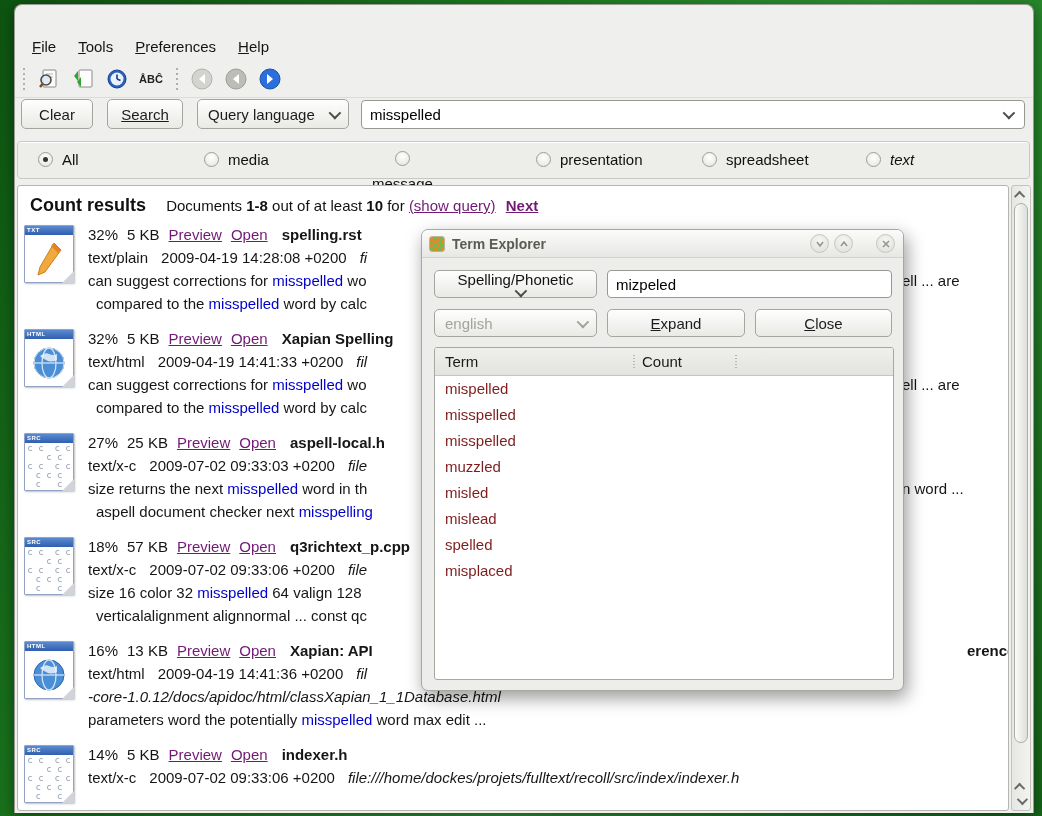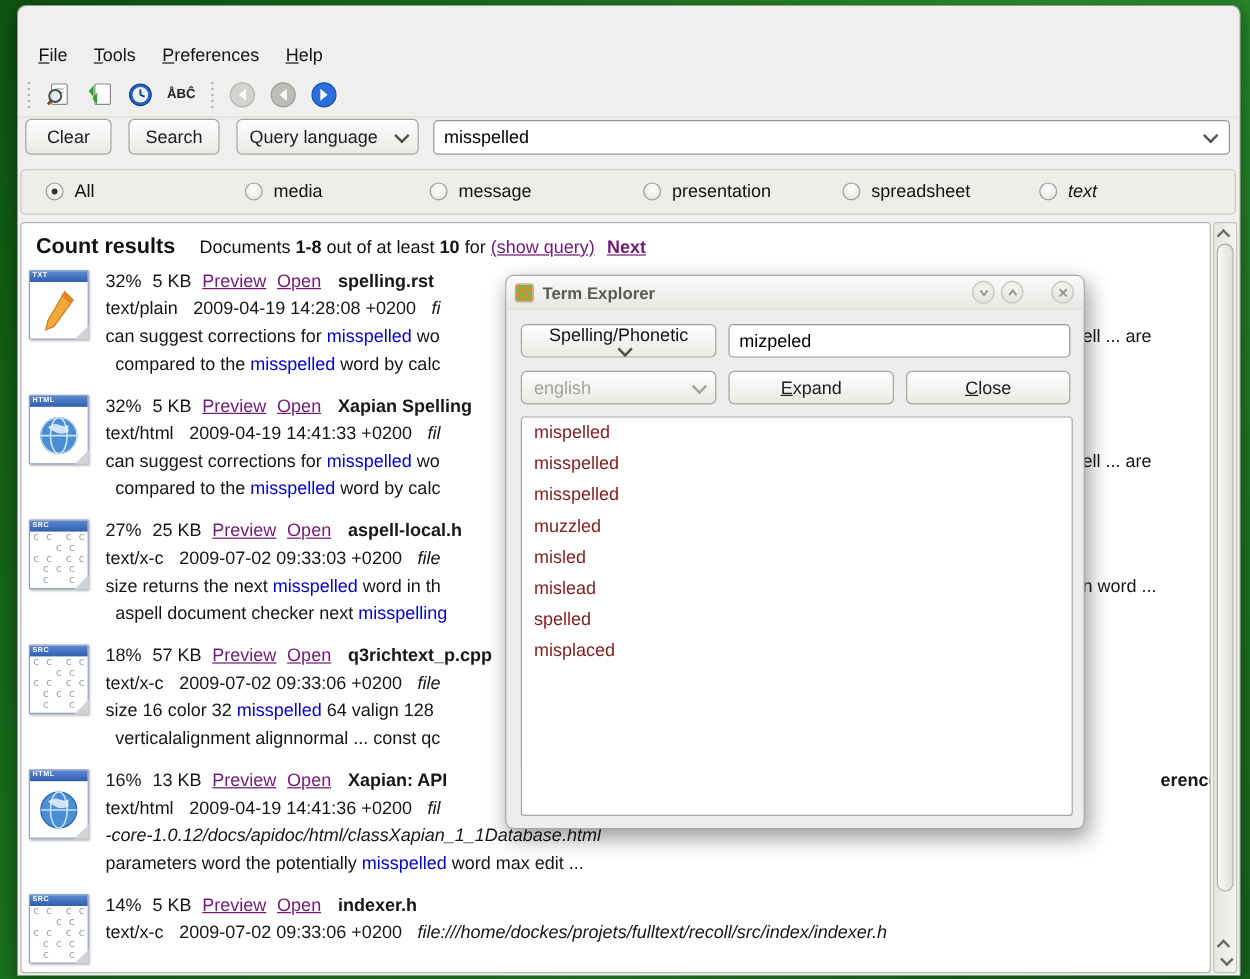--- a/index.html
+++ b/index.html
@@ -158,21 +158,21 @@
             <circle cx="12" cy="12" r="10" fill="#2a6fdb" stroke="#1b4fa8"></circle>
             <path d="M9 7 L15 12 L9 17 Z" fill="#fff"></path>
           </svg>
       </div>
     </div>
 
     <div class="searchrow">
       <div class="btn" style="left:6px;width:72px;">
           <span>Clear</span>
         </div>
-      <div class="btn" style="left:92px;width:76px;">
+      <div class="btn" style="left:92px;width:76px;text-decoration:underline;">
           <span>Search</span>
         </div>
       <div class="btn combo-btn" style="left:182px;width:152px;">
           <span>Query language</span>
           <i class="chev"></i>
         </div>
       <div class="queryfield">
         <input type="text" value="misspelled" style="">
         <i class="chev" style="margin-right:12px;"></i>
       </div>
@@ -180,21 +180,21 @@
 
     <div class="catrow">
       <div class="radio sel" style="left:20px;">
           <span class="rdot"></span>
           <span>All</span>
         </div>
       <div class="radio" style="left:186px;">
           <span class="rdot"></span>
           <span>media</span>
         </div>
-      <div class="radio" style="left:340px;">
+      <div class="radio" style="left:354px;flex-direction:column;">
           <span class="rdot"></span>
           <span>message</span>
         </div>
       <div class="radio" style="left:518px;">
           <span class="rdot"></span>
           <span>presentation</span>
         </div>
       <div class="radio" style="left:684px;">
           <span class="rdot"></span>
           <span>spreadsheet</span>
@@ -387,20 +387,26 @@
           <i class="chev"></i>
         </div>
       <div class="btn dbtn" style="left:185px;top:79px;width:138px;">
           <span><span class="u">E</span><span>xpand</span></span>
         </div>
       <div class="btn dbtn" style="left:333px;top:79px;width:137px;">
           <span><span class="u">C</span><span>lose</span></span>
         </div>
 
       <div class="ttable">
+        <div class="thead">
+          <span class="thc" style="left:10px;">Term</span>
+          <span class="thsep" style="left:198px;"></span>
+          <span class="thc" style="left:207px;">Count</span>
+          <span class="thsep" style="left:300px;"></span>
+        </div>
         <div class="trow"><span>mispelled</span></div>
         <div class="trow"><span>misspelled</span></div>
         <div class="trow"><span>misspelled</span></div>
         <div class="trow"><span>muzzled</span></div>
         <div class="trow"><span>misled</span></div>
         <div class="trow"><span>mislead</span></div>
         <div class="trow"><span>spelled</span></div>
         <div class="trow"><span>misplaced</span></div>
       </div>
     </div>

